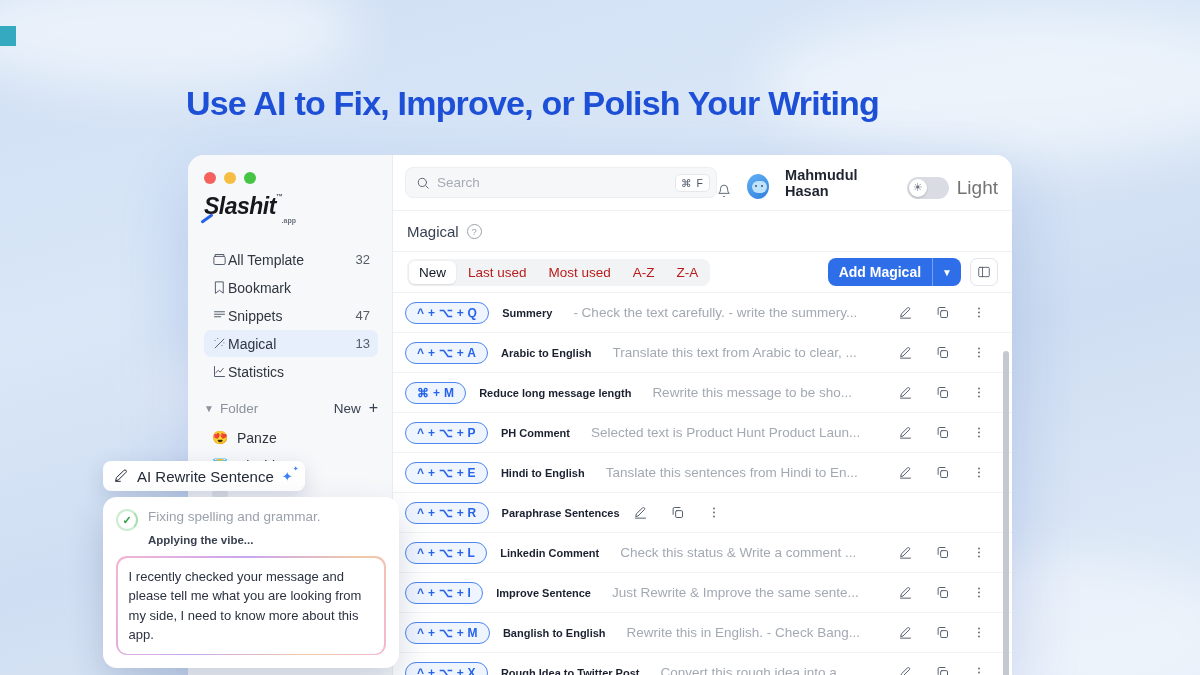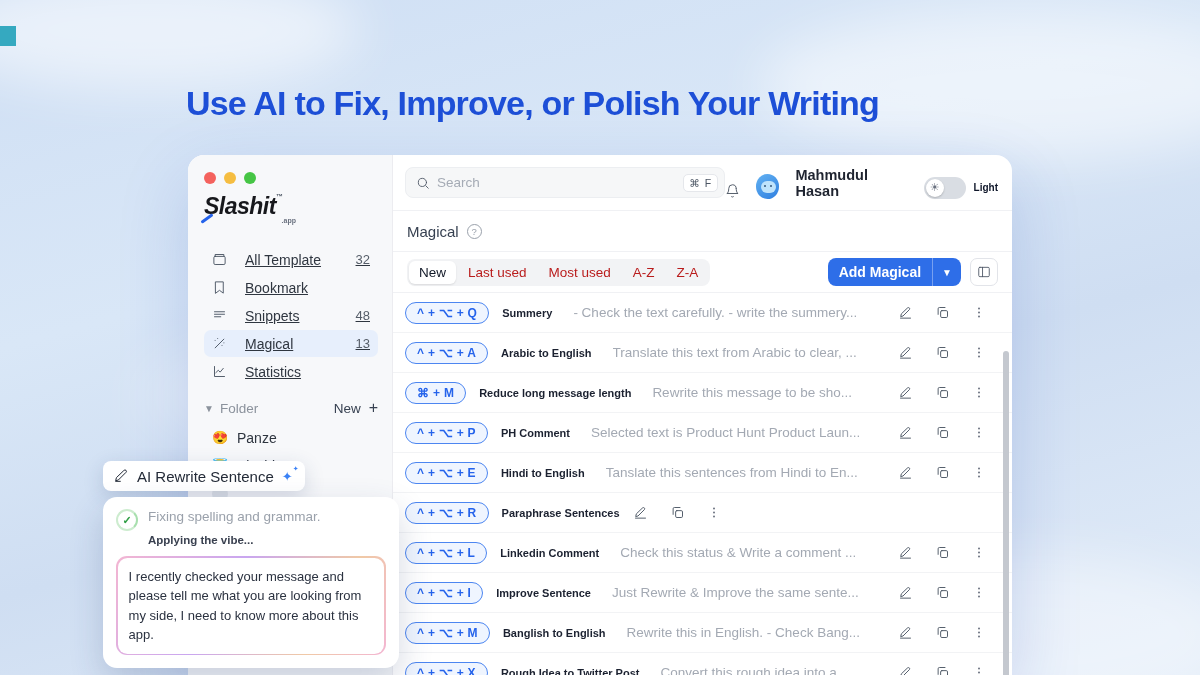--- a/index.html
+++ b/index.html
@@ -29,22 +29,22 @@
   .traffic span { width:12px; height:12px; border-radius:50%; display:block; }
   .t-red{background:#f4625e;} .t-yellow{background:#f5bd41;} .t-green{background:#46c545;}
   .logo { margin-top:9px; position:relative; width:92px; }
   .logo .slash { position:absolute; left:-4px; bottom:4px; width:14px; height:3px; background:#2563eb;
                  transform:rotate(-35deg); border-radius:2px; }
   .logo .word { font-size:23px; font-weight:bold; color:#17181c; letter-spacing:-0.5px; font-style:italic; }
   .logo .tm { font-size:7px; color:#4b5563; vertical-align:top; }
   .logo .suffix { display:block; text-align:right; font-size:7px; font-weight:bold; color:#6b7280; margin-top:-3px; }
 
   .nav { margin-top:22px; display:flex; flex-direction:column; gap:1px; }
-  .nav-item { display:flex; align-items:center; gap:18px; height:27px; padding:0 8px;
-              border-radius:7px; font-size:14px; color:#2f3640; cursor:pointer;text-decoration:underline; }
+  .nav-item { display:flex; align-items:center; gap:1px; height:27px; padding:0 8px;
+              border-radius:7px; font-size:14px; color:#2f3640; cursor:pointer; }
   .nav-item.active { background:#e7effc; }
   .nav-item .nicon { width:15px; height:15px; flex:0 0 15px; display:flex; align-items:center; }
   .nav-item .count { margin-left:auto; font-size:13px; color:#555d68; }
 
   .folder-head { margin-top:15px; display:flex; align-items:center; font-size:13.5px; color:#8b929c; }
   .folder-head .chev { margin-right:6px; font-size:10px; color:#8b929c; }
   .folder-head .new { margin-left:auto; color:#374151; font-size:13.5px; }
   .folder-head .plus { margin-left:8px; color:#374151; font-size:16px; line-height:1; }
   .folder-list { margin-top:8px; display:flex; flex-direction:column; gap:1px; }
   .folder-item { display:flex; align-items:center; gap:9px; height:27px; padding:0 8px; font-size:14px; color:#2f3640; }
@@ -74,21 +74,21 @@
             position:relative; overflow:hidden; }
   .avatar .face { position:absolute; left:5px; top:7px; width:15px; height:12px; border-radius:6px; background:#bfe3fb; }
   .avatar .face:before { content:""; position:absolute; left:3px; top:4px; width:2px; height:2px; border-radius:50%;
             background:#33567a; box-shadow:6px 0 0 #33567a; }
   .user-name { font-size:14.5px; font-weight:bold; color:#1f2430; }
   .theme { display:flex; align-items:center; gap:8px; }
   .switch { width:42px; height:22px; background:#d9dde3; border-radius:11px; position:relative; }
   .switch .knob { position:absolute; left:2px; top:2px; width:18px; height:18px; border-radius:50%; background:#fff;
                   box-shadow:0 1px 2px rgba(0,0,0,.2); display:flex; align-items:center; justify-content:center;
                   font-size:11px; color:#6b7280; }
-  .theme-label { font-size:10px; color:#0f172a;font-weight:bold; }
+  .theme-label { font-size:19px; color:#737373; }
 
   .section-head { height:41px; display:flex; align-items:center; gap:8px; padding:0 14px; border-bottom:1px solid #f0f1f4; }
   .section-title { font-size:15px; color:#374151; }
   .help { width:15px; height:15px; border-radius:50%; border:1.3px solid #9aa1ab; color:#9aa1ab; font-size:9.5px;
           display:flex; align-items:center; justify-content:center; }
 
   .filterbar { height:41px; display:flex; align-items:center; padding:0 14px; border-bottom:1px solid #f0f1f4; }
   .tabs { display:flex; background:#f2f3f5; border-radius:8px; padding:2px; gap:2px; }
   .tab { font-size:13.5px; color:#b91c1c; padding:4px 10px; border-radius:6px; cursor:pointer; white-space:nowrap; }
   .tab.active { background:#fff; color:#111827; box-shadow:0 1px 2px rgba(0,0,0,.1); }
@@ -176,21 +176,21 @@
           </span>
           <span>Bookmark</span>
         </div>
         <div class="nav-item">
           <span class="nicon">
             <svg class="stroke" width="15" height="15" viewBox="0 0 24 24">
               <path d="M4 6h16M4 10h16M4 14h10"></path>
             </svg>
           </span>
           <span>Snippets</span>
-          <span class="count">48</span>
+          <span class="count">47</span>
         </div>
         <div class="nav-item active">
           <span class="nicon">
             <svg class="stroke" width="15" height="15" viewBox="0 0 24 24">
               <path d="M5 19L19 5"></path>
               <path d="M5 7v.01M9 4v.01M19 11v.01M16 15v.01"></path>
             </svg>
           </span>
           <span>Magical</span>
           <span class="count">13</span>

